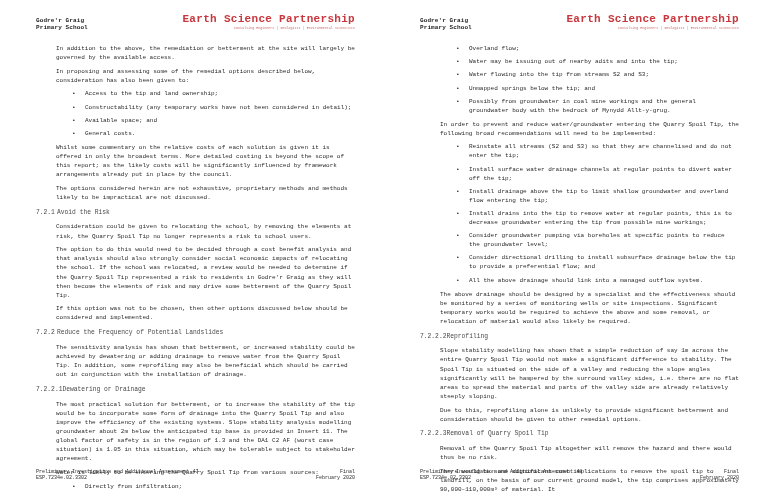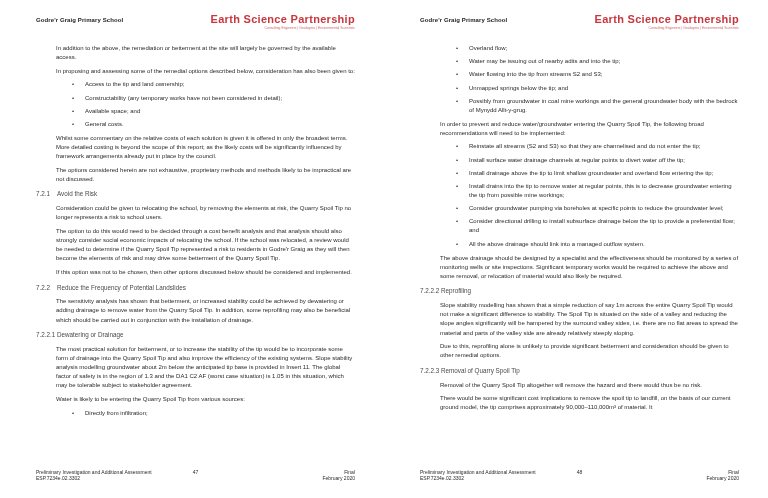--- a/index.html
+++ b/index.html
@@ -1,19 +1,19 @@
 <!DOCTYPE html>
 <html><head>
 <meta charset="utf-8">
 <style>
   html,body { margin:0; padding:0; background:#ffffff; }
   .spread {
     width:768px; height:498px; background:#ffffff;
     display:flex; overflow:hidden;
-    font-family:Liberation Sans, sans-serif;
+    font-family:Liberation Mono, monospace;
   }
   .page {
     width:384px; height:498px; box-sizing:border-box;
     padding:13px 29px 16px 36px;
     position:relative; background:#ffffff; flex:none;
   }
   
   .page-header { display:flex; justify-content:space-between; align-items:flex-start; margin-bottom:11px; height:20px; }
   .client { font-size:6px; font-weight:bold; color:#1c1c1c; padding-top:4px; letter-spacing:0.1px; }
   .logo { text-align:right; }

